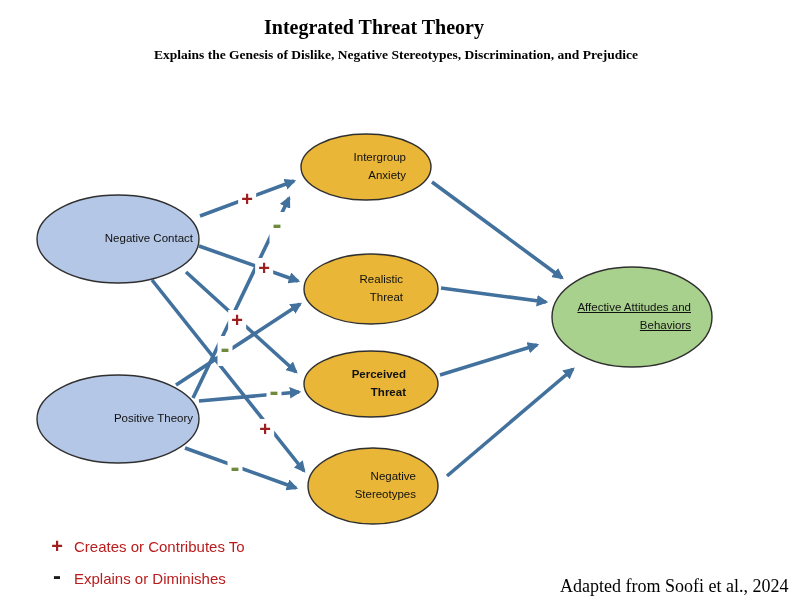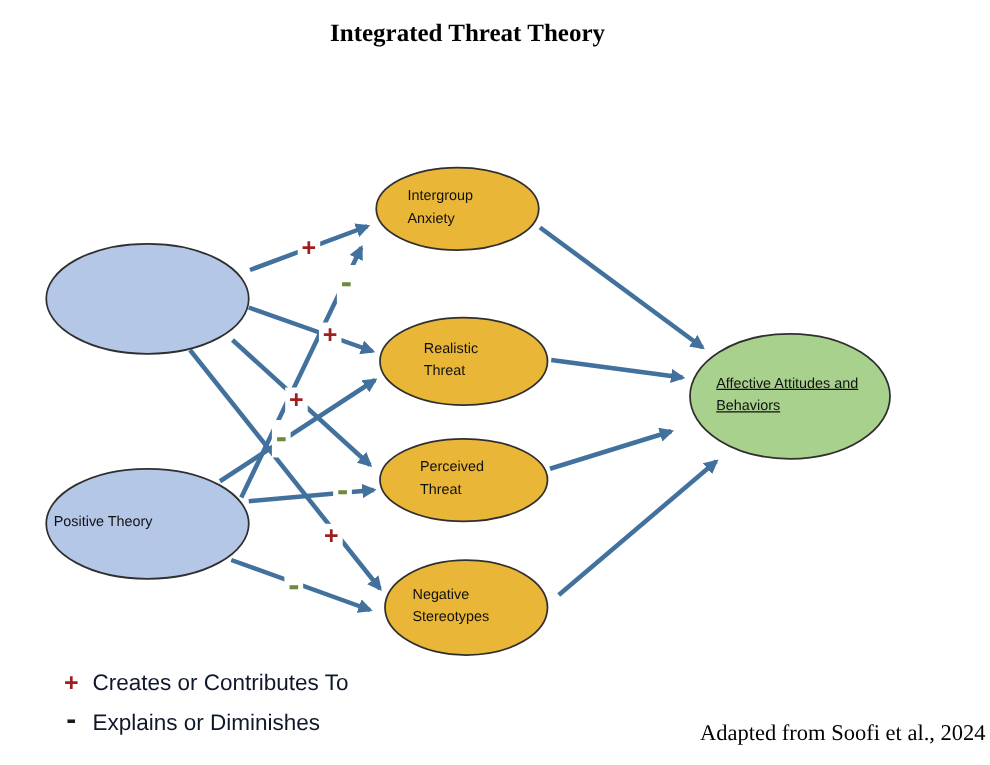--- a/index.html
+++ b/index.html
@@ -13,47 +13,48 @@
     font-family:"Liberation Serif",serif;font-weight:bold;font-size:20px;color:#000;
   }
   .subtitle{
     position:absolute;top:47px;left:0;width:792px;text-align:center;
     font-family:"Liberation Serif",serif;font-weight:bold;font-size:13.5px;color:#000;
   }
   svg.diagram{position:absolute;left:0;top:0;}
   .edge{stroke:#41719c;stroke-width:3.6px;fill:none;}
   .node-label{
     position:absolute;display:flex;align-items:center;justify-content:center;
-    text-align:left;font-size:11.5px;color:#111;line-height:1.55;
+    text-align:right;font-size:11.5px;color:#111;line-height:1.55;
     pointer-events:none;
   }
   .node-label > span{display:inline-block;}
   .sign{
     position:absolute;transform:translate(-50%,-50%);
     background:#ffffff;padding:0 3px;line-height:1;
     font-weight:bold;
   }
   .sign.plus{color:#9e1f1f;font-size:20px;}
   .sign.minus{color:#6e8b3d;font-size:27px;padding-bottom:3px;}
   .legend-row{position:absolute;display:flex;align-items:center;gap:10px;}
   .legend-sym{font-weight:bold;line-height:1;width:14px;text-align:center;}
   .legend-sym.plus{color:#9e1f1f;font-size:20px;}
   .legend-sym.minus{color:#1a1a1a;font-size:24px;padding-bottom:4px;}
-  .legend-text{font-size:18px;color:#0f172a;}
+  .legend-text{font-size:15px;color:#b91c1c;}
   .attribution{
     position:absolute;top:576px;left:560px;
     font-family:"Liberation Serif",serif;font-size:18px;color:#000;
   }
 </style>
 </head>
 <body>
 
 <div id="canvas">
 
   <div class="title">Integrated Threat Theory</div>
+  <div class="subtitle">Explains the Genesis of Dislike, Negative Stereotypes, Discrimination, and Prejudice</div>
 
   <svg class="diagram" width="792" height="612" viewBox="0 0 792 612">
     <defs>
       <marker id="arrowhead" viewBox="0 0 10 10" refX="8" refY="5" markerWidth="3.2" markerHeight="3.2" orient="auto-start-reverse">
         <path d="M0,0 L10,5 L0,10 z" fill="#41719c"></path>
       </marker>
     </defs>
 
     <line class="edge" x1="200" y1="216" x2="294" y2="181" marker-end="url(#arrowhead)"></line>
     <line class="edge" x1="193" y1="398" x2="289" y2="198" marker-end="url(#arrowhead)"></line>
@@ -71,30 +72,33 @@
 
     <ellipse cx="118" cy="239" rx="81" ry="44" stroke="#2f2f2f" stroke-width="1.4" fill="#b4c7e7"></ellipse>
     <ellipse cx="118" cy="419" rx="81" ry="44" stroke="#2f2f2f" stroke-width="1.4" fill="#b4c7e7"></ellipse>
     <ellipse cx="366" cy="167" rx="65" ry="33" stroke="#2f2f2f" stroke-width="1.4" fill="#e9b637"></ellipse>
     <ellipse cx="371" cy="289" rx="67" ry="35" stroke="#2f2f2f" stroke-width="1.4" fill="#e9b637"></ellipse>
     <ellipse cx="371" cy="384" rx="67" ry="33" stroke="#2f2f2f" stroke-width="1.4" fill="#e9b637"></ellipse>
     <ellipse cx="373" cy="486" rx="65" ry="38" stroke="#2f2f2f" stroke-width="1.4" fill="#e9b637"></ellipse>
     <ellipse cx="632" cy="317" rx="80" ry="50" stroke="#2f2f2f" stroke-width="1.4" fill="#a9d18e"></ellipse>
   </svg>
 
+  <div class="node-label" style="left:38px;top:195px;width:160px;height:88px;">
+    <span style="width:150px;">Negative Contact</span>
+  </div>
   <div class="node-label" style="left:38px;top:375px;width:160px;height:88px;">
     <span style="width:150px;">Positive Theory</span>
   </div>
   <div class="node-label" style="left:301px;top:134px;width:130px;height:66px;">
     <span style="width:80px;">Intergroup Anxiety</span>
   </div>
   <div class="node-label" style="left:304px;top:254px;width:134px;height:70px;">
     <span style="width:64px;">Realistic Threat</span>
   </div>
-  <div class="node-label" style="left:304px;top:351px;width:134px;height:66px;">
+  <div class="node-label" style="left:304px;top:351px;width:134px;height:66px;font-weight:bold;">
     <span style="width:70px;">Perceived Threat</span>
   </div>
   <div class="node-label" style="left:308px;top:448px;width:130px;height:76px;">
     <span style="width:86px;">Negative Stereotypes</span>
   </div>
   <div class="node-label" style="left:552px;top:267px;width:160px;height:100px;">
     <span style="width:118px;text-decoration:underline;">Affective Attitudes and Behaviors</span>
   </div>
 
   <span class="sign plus" style="left:247px;top:199px;">+</span>

